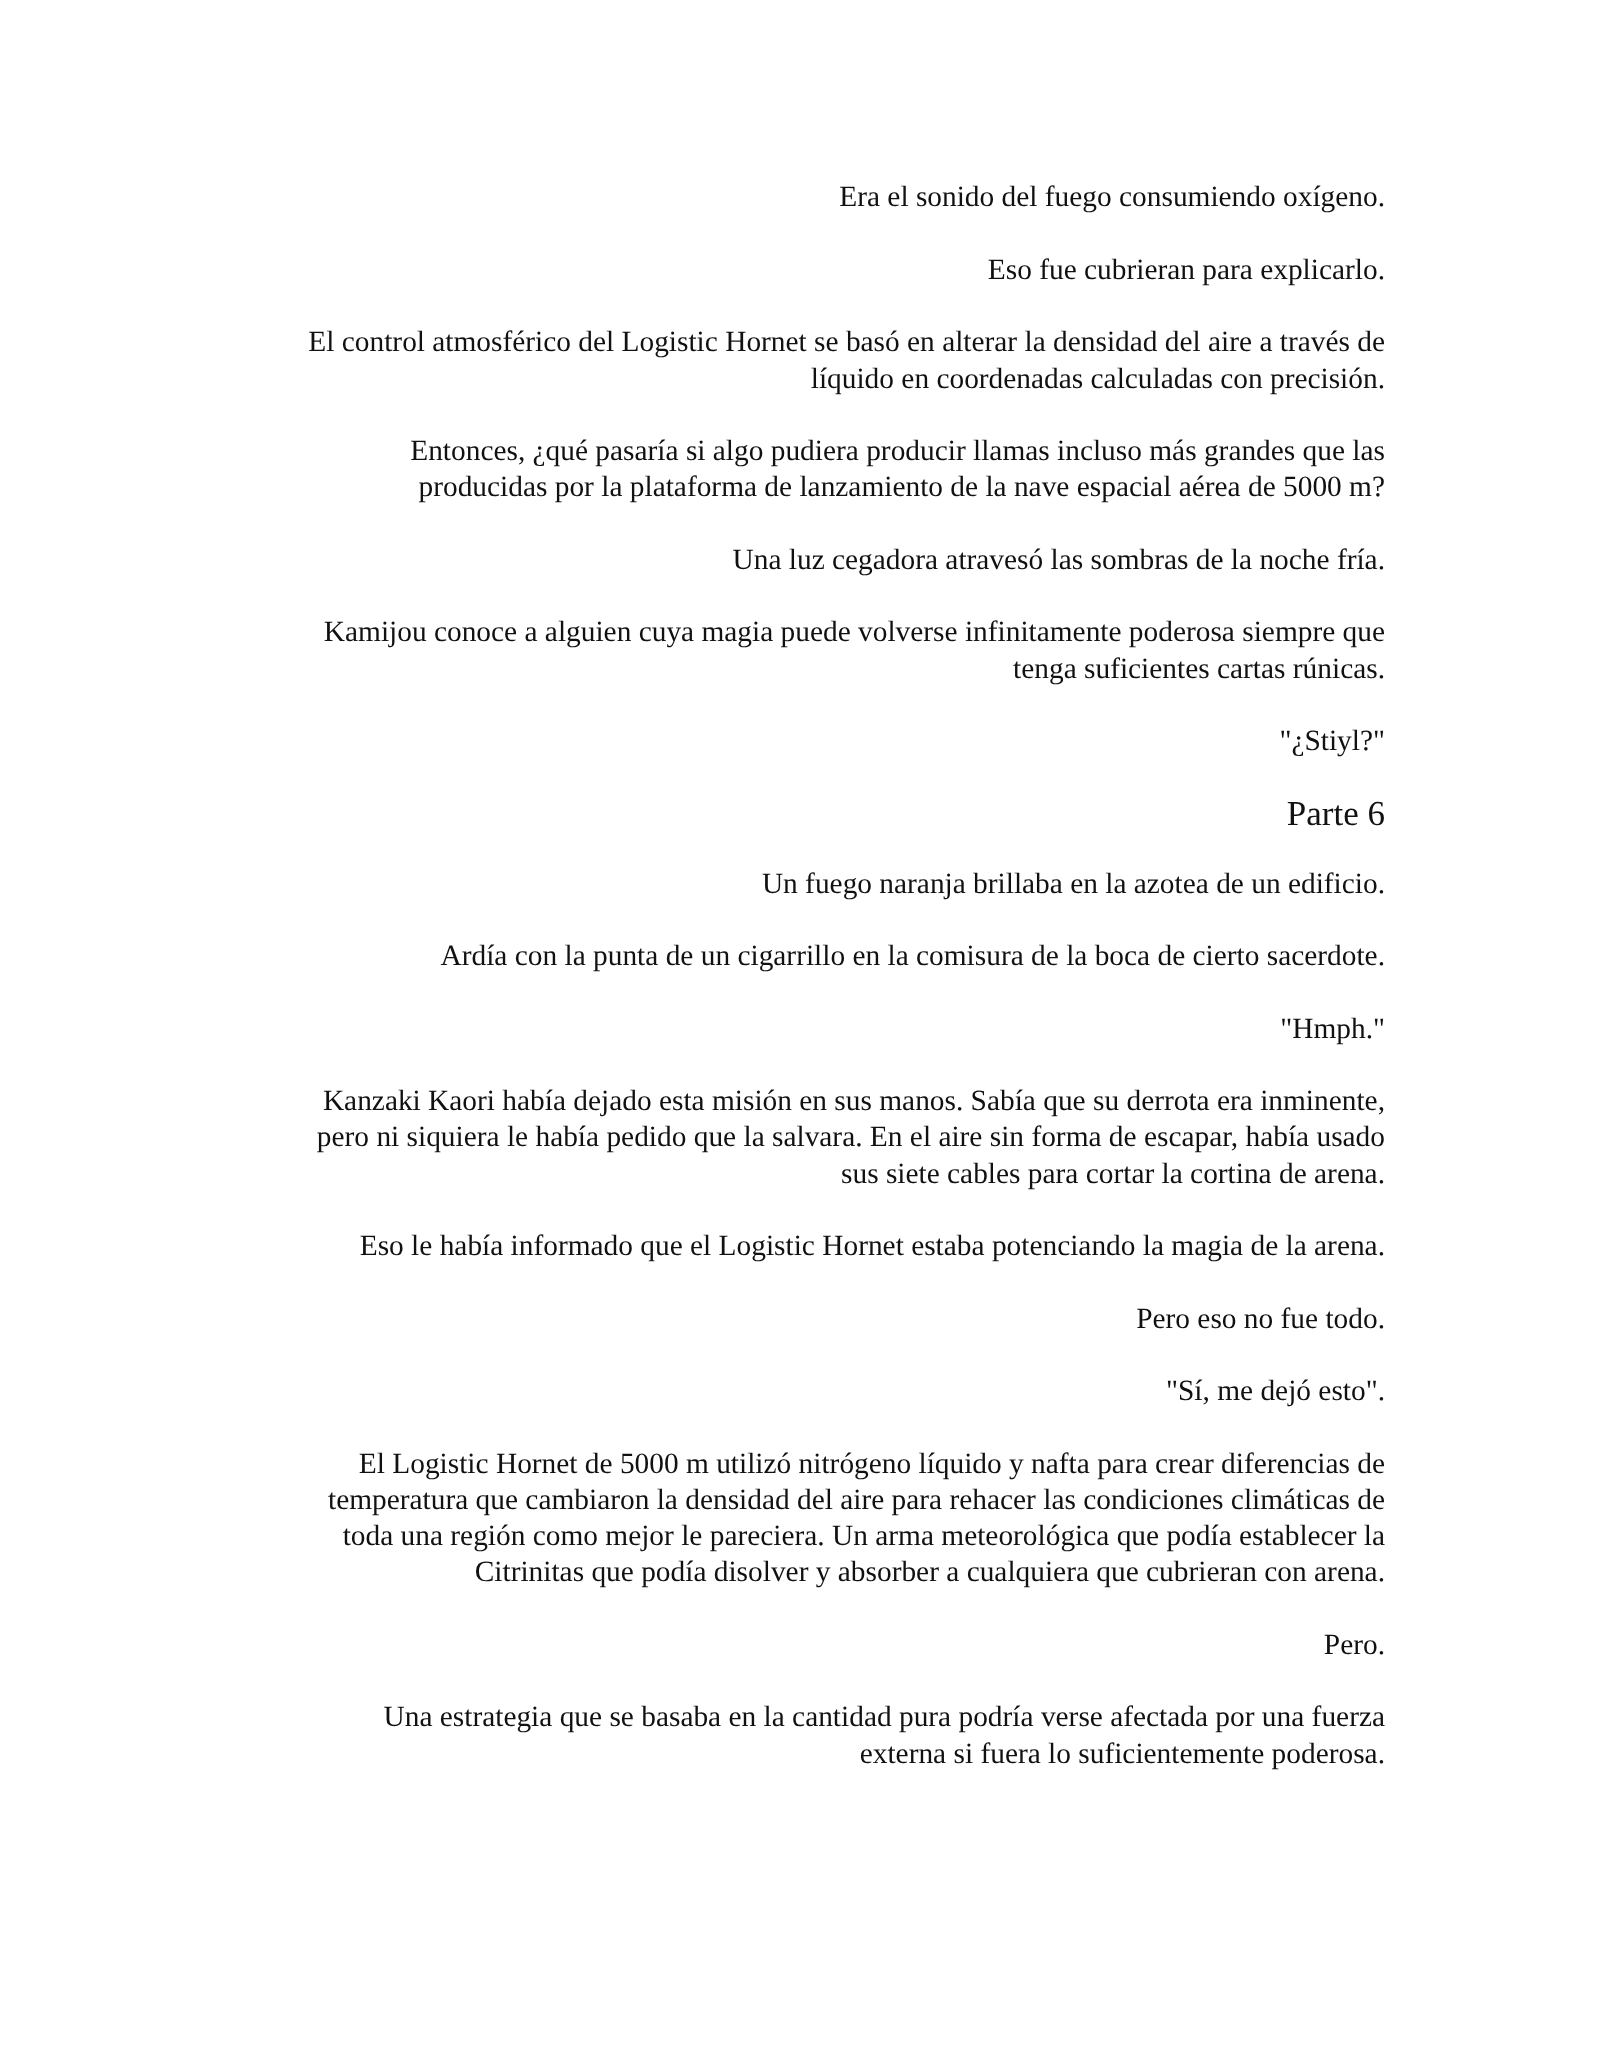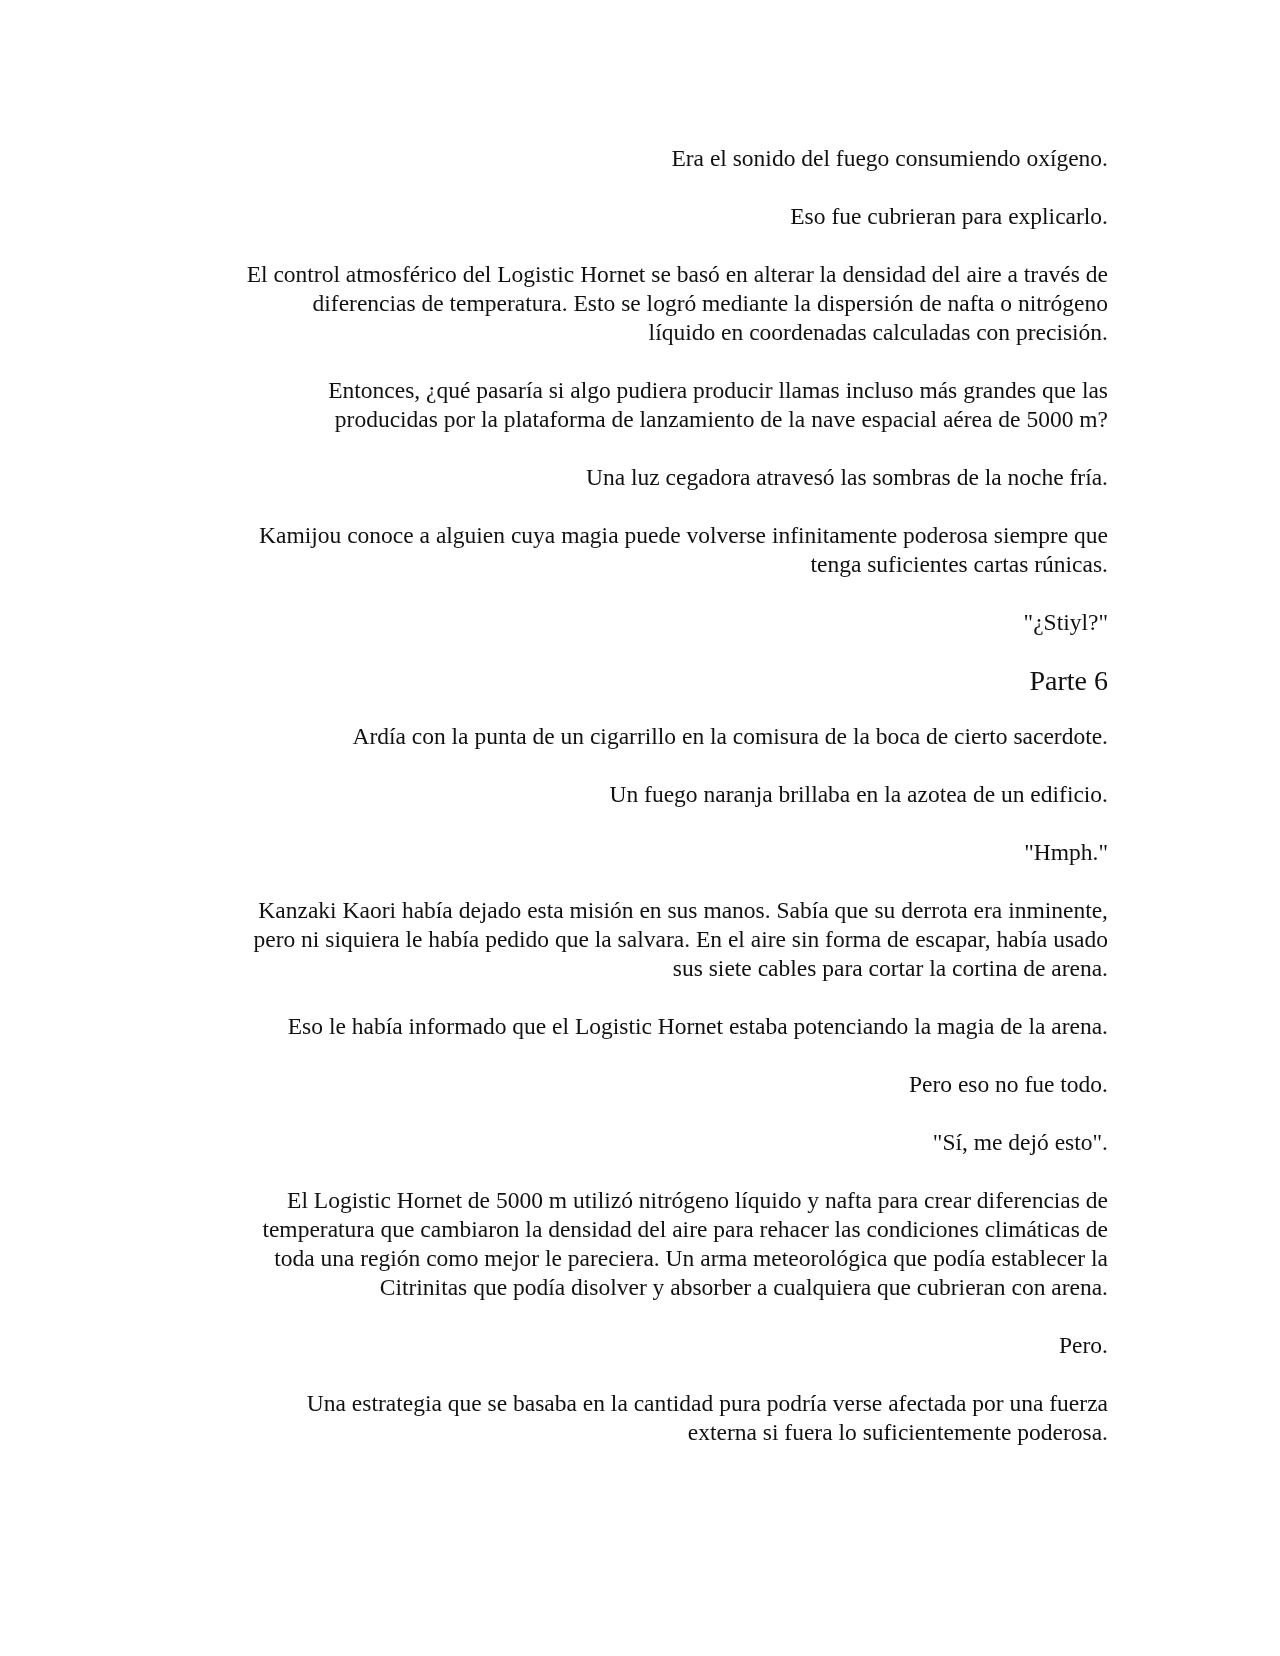--- a/index.html
+++ b/index.html
@@ -43,43 +43,42 @@
 
 <div class="page">
   <p class="para">
     <span class="line">Era el sonido del fuego consumiendo oxígeno.</span>
   </p>
   <p class="para">
     <span class="line">Eso fue cubrieran para explicarlo.</span>
   </p>
   <p class="para">
     <span class="line">El control atmosférico del Logistic Hornet se basó en alterar la densidad del aire a través de</span>
-    <span class="line">diferencias de temperatura. Esto se logró mediante la dispersión de nafta o nitrógeno</span>
     <span class="line">líquido en coordenadas calculadas con precisión.</span>
   </p>
   <p class="para">
     <span class="line">Entonces, ¿qué pasaría si algo pudiera producir llamas incluso más grandes que las</span>
     <span class="line">producidas por la plataforma de lanzamiento de la nave espacial aérea de 5000 m?</span>
   </p>
   <p class="para">
     <span class="line">Una luz cegadora atravesó las sombras de la noche fría.</span>
   </p>
   <p class="para">
     <span class="line">Kamijou conoce a alguien cuya magia puede volverse infinitamente poderosa siempre que</span>
     <span class="line">tenga suficientes cartas rúnicas.</span>
   </p>
   <p class="para">
     <span class="line">"¿Stiyl?"</span>
   </p>
   <h2 class="heading">Parte 6</h2>
   <p class="para">
-    <span class="line">Ardía con la punta de un cigarrillo en la comisura de la boca de cierto sacerdote.</span>
+    <span class="line">Un fuego naranja brillaba en la azotea de un edificio.</span>
   </p>
   <p class="para">
-    <span class="line">Un fuego naranja brillaba en la azotea de un edificio.</span>
+    <span class="line">Ardía con la punta de un cigarrillo en la comisura de la boca de cierto sacerdote.</span>
   </p>
   <p class="para">
     <span class="line">"Hmph."</span>
   </p>
   <p class="para">
     <span class="line">Kanzaki Kaori había dejado esta misión en sus manos. Sabía que su derrota era inminente,</span>
     <span class="line">pero ni siquiera le había pedido que la salvara. En el aire sin forma de escapar, había usado</span>
     <span class="line">sus siete cables para cortar la cortina de arena.</span>
   </p>
   <p class="para">

